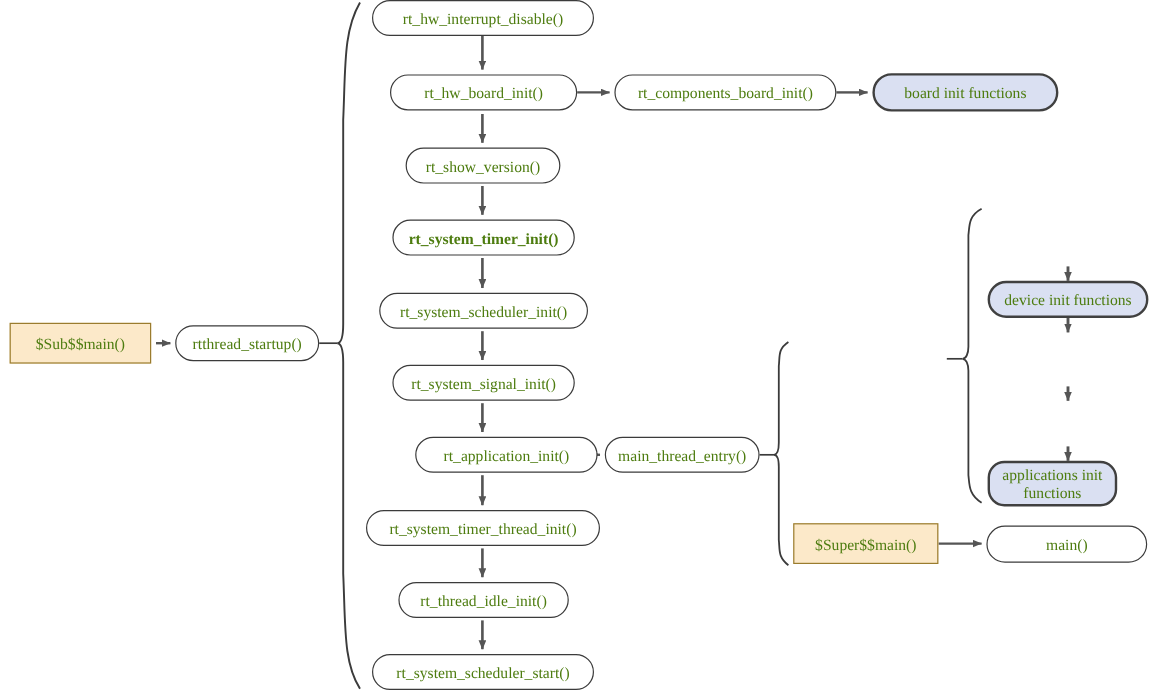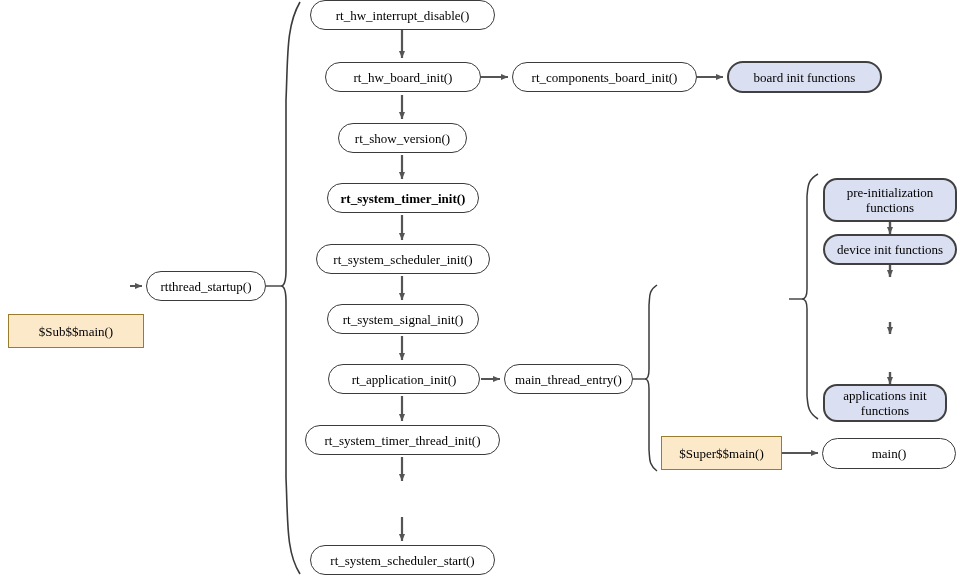--- a/index.html
+++ b/index.html
@@ -20,21 +20,21 @@
     width: 958px;
     height: 576px;
   }
   .node {
     position: absolute;
     box-sizing: border-box;
     display: flex;
     align-items: center;
     justify-content: center;
     text-align: center;
-    color: #000000;
+    color: #4d7c0f;
     font-size: 13px;
     line-height: 15px;
     border: 1px solid #3b3b3b;
     background: #ffffff;
     border-radius: 999px;
     padding: 0 6px;
     white-space: nowrap;
   }
   .node.multi {
     white-space: normal;
@@ -167,21 +167,21 @@
     </g>
     <g>
       <line x1="890" y1="372" x2="890" y2="384" stroke="#555555" stroke-width="2.4" marker-end="url(#arrow)"></line>
     </g>
 
     <g>
       <line x1="782" y1="453" x2="818" y2="453" stroke="#555555" stroke-width="2" marker-end="url(#arrow)"></line>
     </g>
   </svg>
 
-  <div class="node rect" style="left:8px; top:269px; width:136px; height:34px;margin-top:45px;">
+  <div class="node rect" style="left:8px; top:269px; width:118px; height:34px;">
     <span>$Sub$$main()</span>
   </div>
 
   <div class="node" style="left:146px; top:271px; width:120px; height:30px;">
     <span>rtthread_startup()</span>
   </div>
 
   <div class="node" style="left:310px; top:0px; width:185px; height:30px;">
     <span>rt_hw_interrupt_disable()</span>
   </div>
@@ -199,28 +199,31 @@
   </div>
 
   <div class="node" style="left:316px; top:244px; width:174px; height:30px;">
     <span>rt_system_scheduler_init()</span>
   </div>
 
   <div class="node" style="left:327px; top:304px; width:152px; height:30px;">
     <span>rt_system_signal_init()</span>
   </div>
 
-  <div class="node" style="left:328px; top:364px; width:152px; height:30px;">
+  <div class="node" style="left:346px; top:364px; width:152px; height:30px;">
     <span>rt_application_init()</span>
   </div>
 
   <div class="node" style="left:305px; top:425px; width:195px; height:30px;">
     <span>rt_system_timer_thread_init()</span>
   </div>
 
+  <div class="node" style="left:332px; top:485px; width:142px; height:30px;">
+    <span>rt_thread_idle_init()</span>
+  </div>
 
   <div class="node" style="left:310px; top:545px; width:185px; height:30px;">
     <span>rt_system_scheduler_start()</span>
   </div>
 
   <div class="node" style="left:512px; top:62px; width:185px; height:30px;">
     <span>rt_components_board_init()</span>
   </div>
 
   <div class="node blue" style="left:727px; top:61px; width:155px; height:32px;">
@@ -233,27 +236,24 @@
 
 
   <div class="node rect" style="left:661px; top:436px; width:121px; height:34px;">
     <span>$Super$$main()</span>
   </div>
 
   <div class="node" style="left:822px; top:438px; width:134px; height:31px;">
     <span>main()</span>
   </div>
 
-  <div class="node blue multi" style="left:823px; top:178px; width:134px; height:44px;">
-    <span>pre-initialization functions</span>
-  </div>
 
   <div class="node blue" style="left:823px; top:234px; width:134px; height:31px;">
     <span>device init functions</span>
   </div>
 
 
 
-  <div class="node blue multi" style="left:823px; top:384px; width:124px; height:38px;">
+  <div class="node blue multi" style="left:823px; top:384px; width:108px; height:38px;">
     <span>applications init functions</span>
   </div>
 
 </div>
 
 </body></html>

